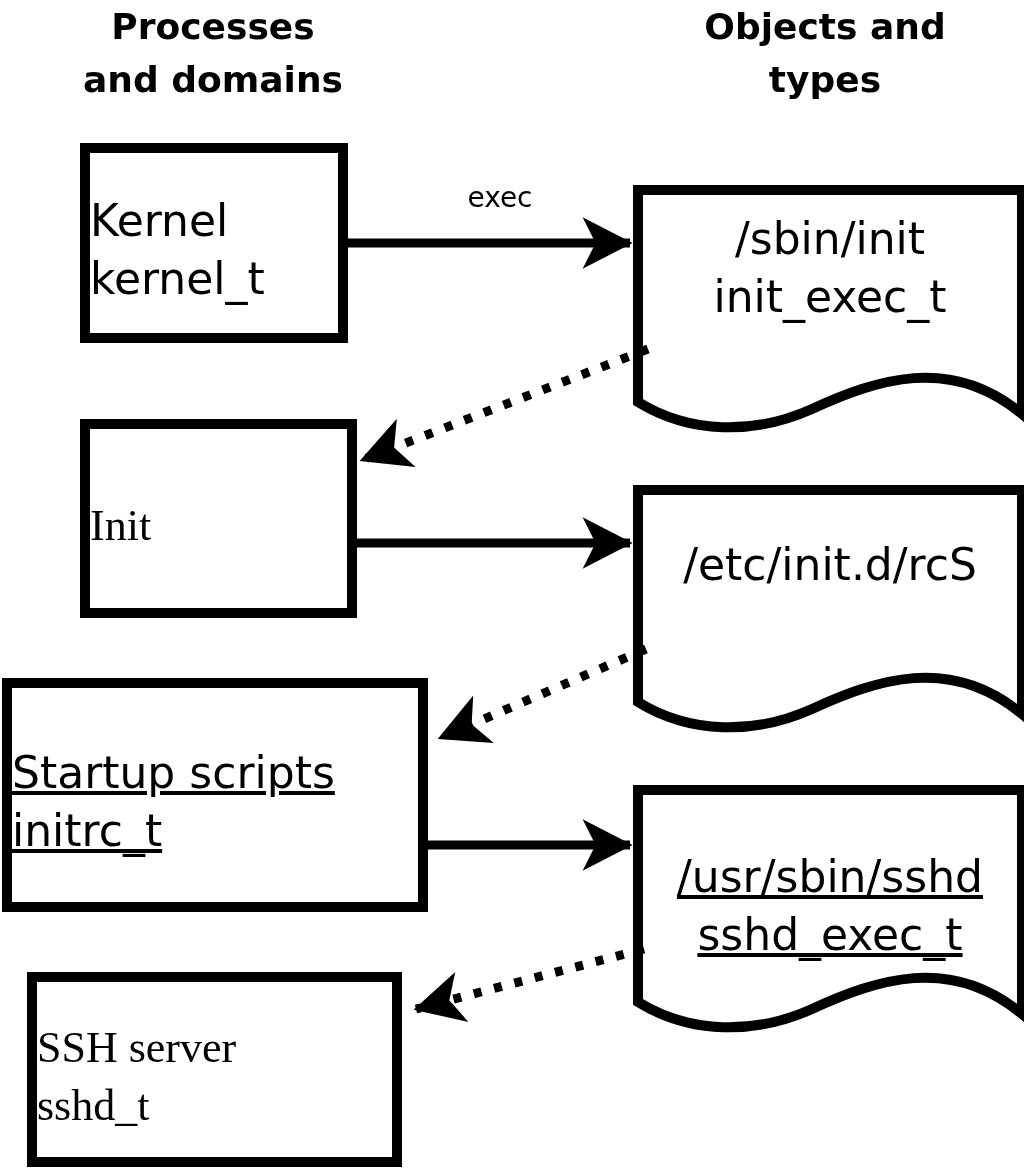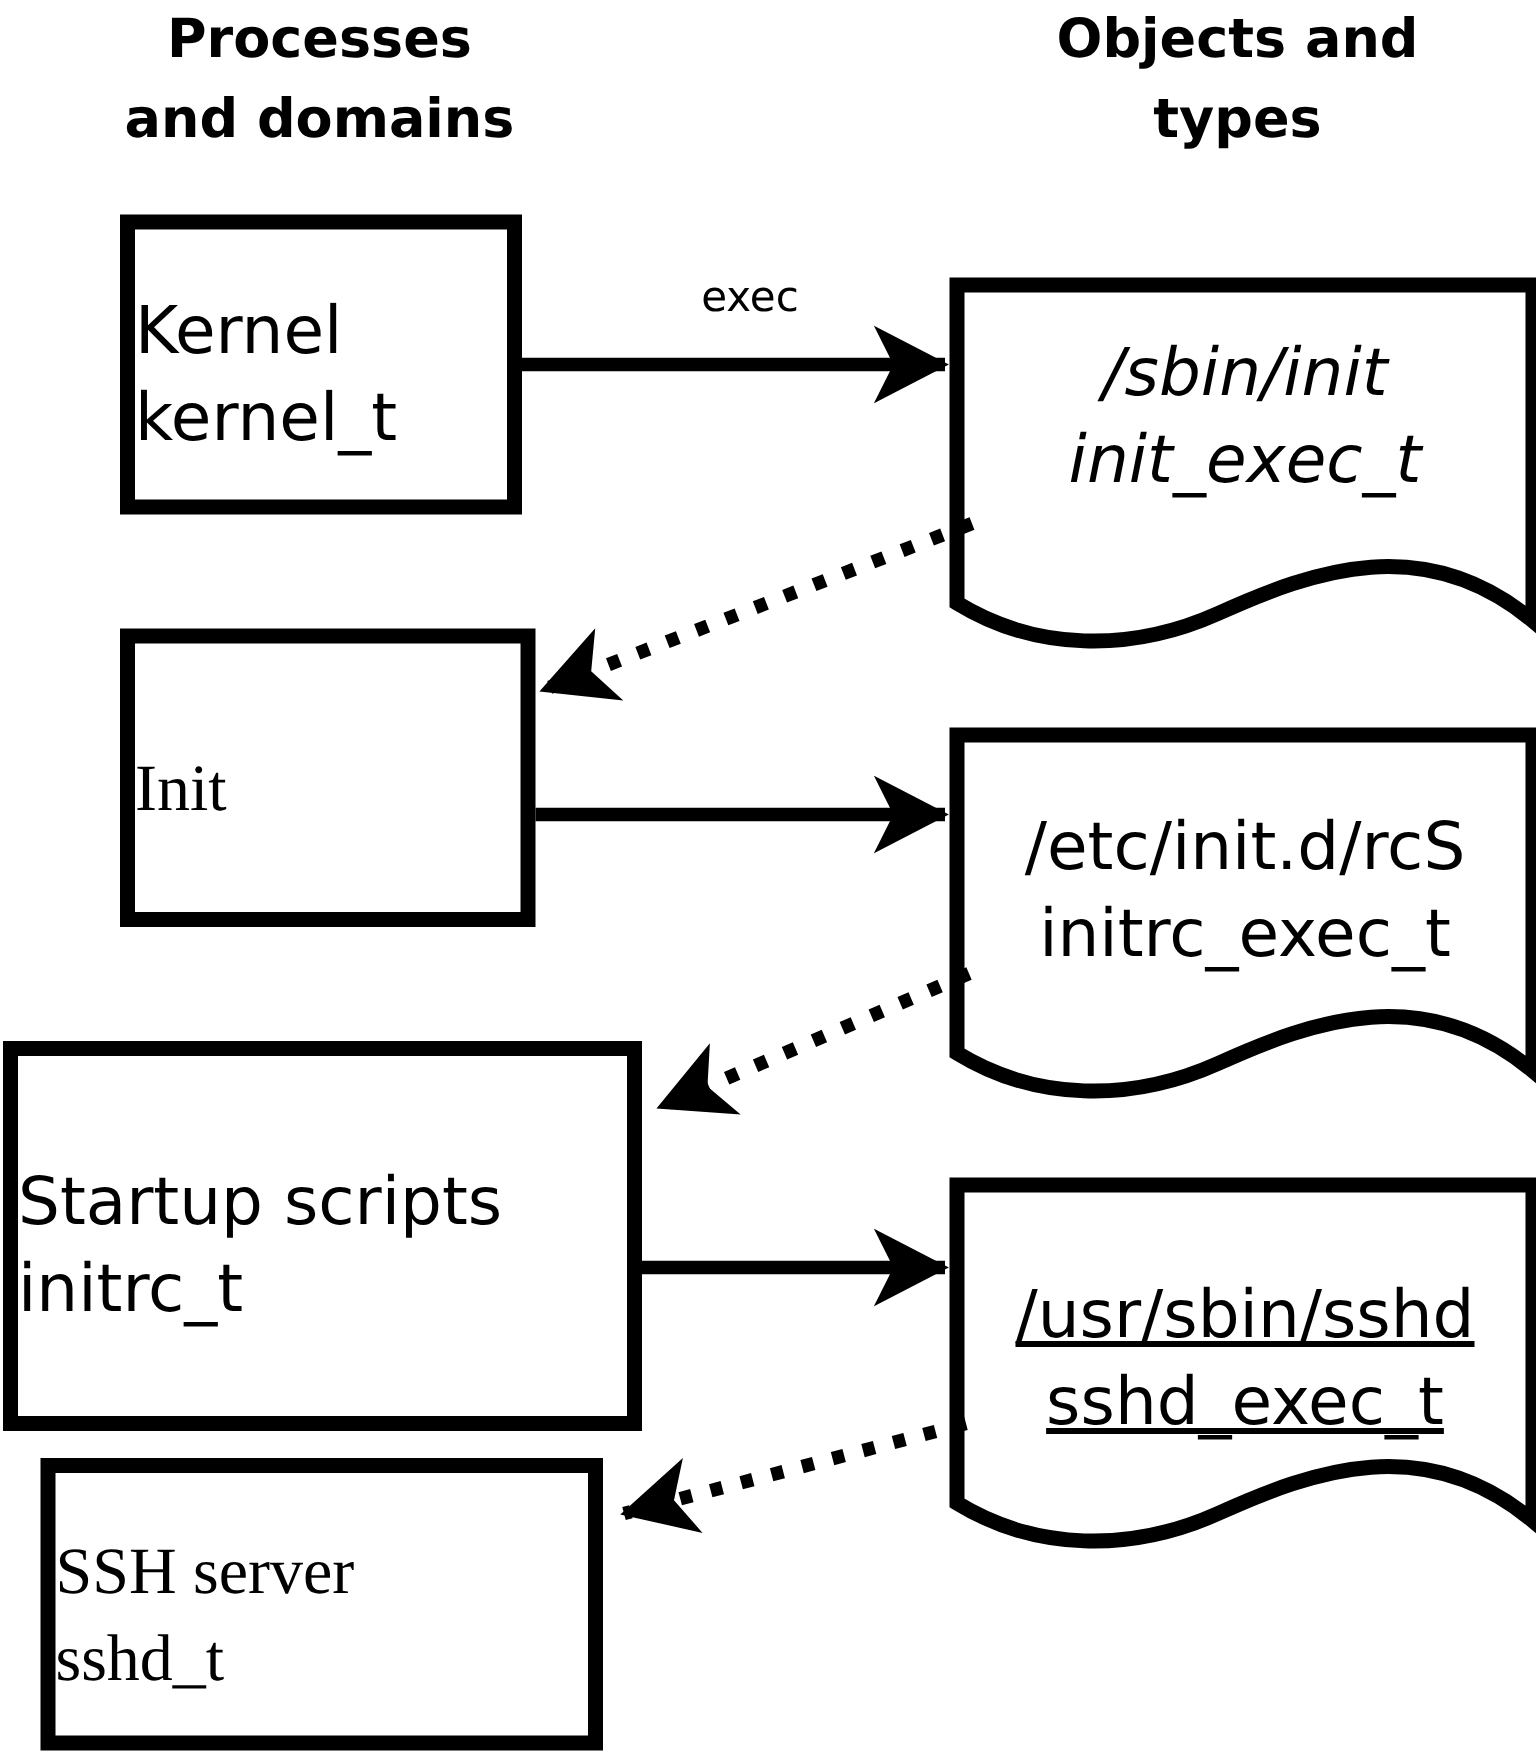--- a/index.html
+++ b/index.html
@@ -44,33 +44,33 @@
     flex-direction: column;
     align-items: flex-start;
     justify-content: center;
     text-align: center;
     font-size: 44px;
     line-height: 58px;
     padding-top: 14px;
   }
   .pbox.kernel  { left: 80px; top: 143px; width: 268px; height: 200px; }
   .pbox.init    { left: 80px; top: 419px; width: 277px; height: 199px; font-family: Liberation Serif, serif; }
-  .pbox.startup { left: 2px;  top: 694px; width: 426px; height: 260px; }
+  .pbox.startup { left: 2px;  top: 678px; width: 426px; height: 234px; text-decoration: underline; }
   .pbox.ssh     { left: 27px; top: 972px; width: 375px; height: 195px; font-family: Liberation Serif, serif; }
 
   .doc-label {
     position: absolute;
     z-index: 2;
     left: 652px;
     width: 356px;
     text-align: center;
     font-size: 44px;
     line-height: 58px;
   }
-  .doc-label.d1 { top: 220px; font-style: italic; }
+  .doc-label.d1 { top: 210px; }
   .doc-label.d2 { top: 536px; }
   .doc-label.d3 { top: 848px; text-decoration: underline; }
 
   .edge-label {
     position: absolute;
     z-index: 3;
     left: 430px;
     top: 174px;
     width: 140px;
     text-align: center;
@@ -135,20 +135,19 @@
     <div>SSH server</div>
     <div>sshd_t</div>
   </div>
 
   <div class="doc-label d1">
     <div>/sbin/init</div>
     <div>init_exec_t</div>
   </div>
   <div class="doc-label d2">
     <div>/etc/init.d/rcS</div>
-    <div>initrc_exec_t</div>
   </div>
   <div class="doc-label d3">
     <div>/usr/sbin/sshd</div>
     <div>sshd_exec_t</div>
   </div>
 
 </div>
 
 </body></html>

